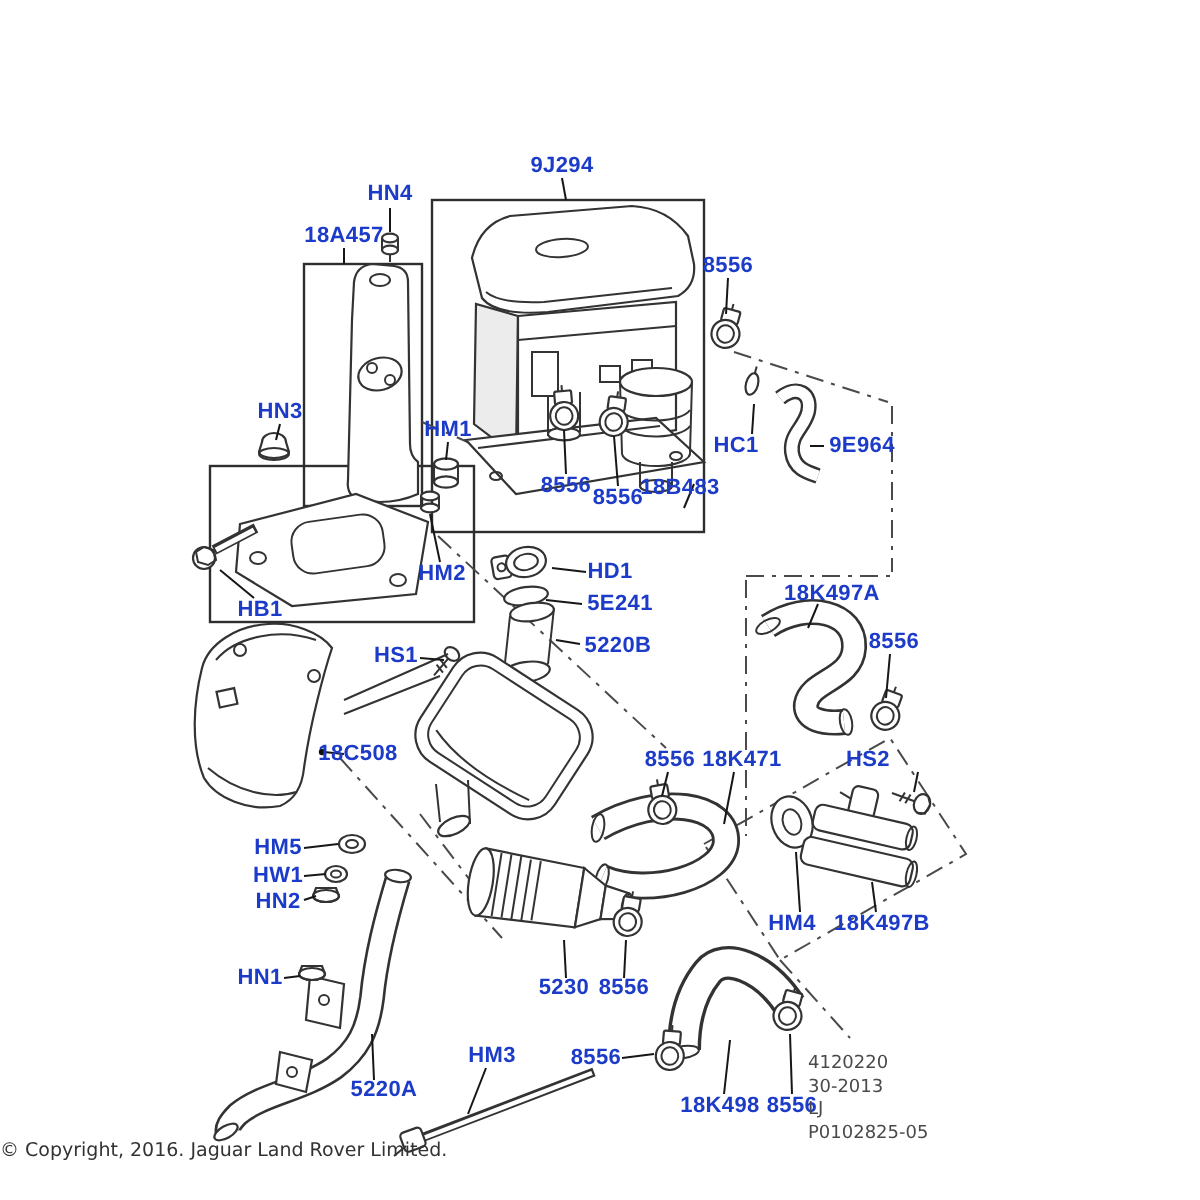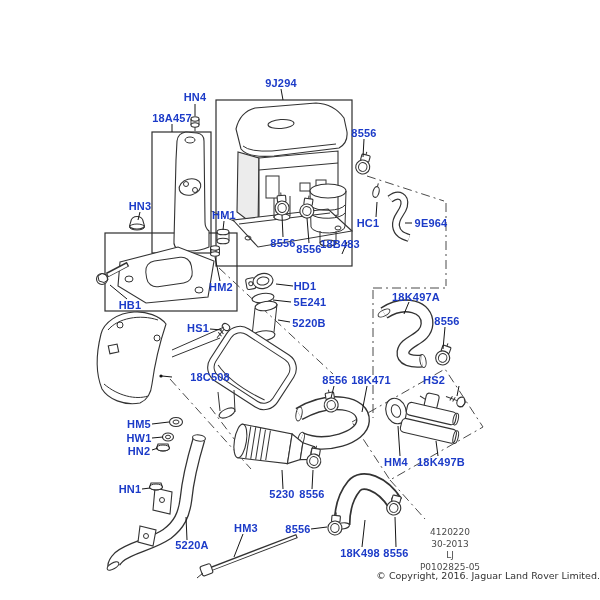--- a/index.html
+++ b/index.html
@@ -1,23 +1,23 @@
 <!DOCTYPE html>
 <html><head>
 <meta charset="utf-8">
 <style>
   html,body{margin:0;padding:0;background:#fff;}
   #stage{position:relative;width:600px;height:600px;background:#fff;overflow:hidden;
          font-family:"Liberation Sans",sans-serif;}
   #artwork{position:absolute;left:0;top:0;}
   .lbl{position:absolute;transform:translate(-50%,-50%);font:bold 11px "Liberation Sans",sans-serif;
        color:#1c3bc8;white-space:nowrap;cursor:pointer;letter-spacing:.2px;text-align:center;}
-  .plate{position:absolute;left:404px;top:527px;width:92px;text-align:center;
+  .plate{position:absolute;left:404px;top:527px;width:92px;
          font:9px "DejaVu Sans",sans-serif;color:#4a4a4a;line-height:11.5px;}
-  .copyright{position:absolute;left:0;top:570px;width:600px;text-align:right;
+  .copyright{position:absolute;left:0;top:570px;width:600px;text-align:left;
          font:9.5px "DejaVu Sans",sans-serif;color:#333;}
   
   .ol{fill:#fff;stroke:#333;stroke-width:1.1;}
   .gy{fill:#ececec;stroke:#333;stroke-width:1.1;}
   .ln{fill:none;stroke:#333;stroke-width:1;}
   .ldr{fill:none;stroke:#161616;stroke-width:1;}
   .bx{fill:none;stroke:#2e2e2e;stroke-width:1.2;}
   .dd{fill:none;stroke:#4a4a4a;stroke-width:1;stroke-dasharray:9 4 2 4;}
 </style>
 </head>
@@ -326,21 +326,21 @@
 <div class="lbl" style="left:309px;top:249px">8556</div>
 <div class="lbl" style="left:340px;top:244px">18B483</div>
 <div class="lbl" style="left:221px;top:287px">HM2</div>
 <div class="lbl" style="left:305px;top:286px">HD1</div>
 <div class="lbl" style="left:310px;top:302px">5E241</div>
 <div class="lbl" style="left:416px;top:297px">18K497A</div>
 <div class="lbl" style="left:130px;top:305px">HB1</div>
 <div class="lbl" style="left:309px;top:323px">5220B</div>
 <div class="lbl" style="left:198px;top:328px">HS1</div>
 <div class="lbl" style="left:447px;top:321px">8556</div>
-<div class="lbl" style="left:210px;top:377px">18C508</div>
+<div class="lbl" style="left:179px;top:377px">18C508</div>
 <div class="lbl" style="left:335px;top:380px">8556</div>
 <div class="lbl" style="left:371px;top:380px">18K471</div>
 <div class="lbl" style="left:434px;top:380px">HS2</div>
 <div class="lbl" style="left:139px;top:424px">HM5</div>
 <div class="lbl" style="left:139px;top:438px">HW1</div>
 <div class="lbl" style="left:139px;top:451px">HN2</div>
 <div class="lbl" style="left:396px;top:462px">HM4</div>
 <div class="lbl" style="left:441px;top:462px">18K497B</div>
 <div class="lbl" style="left:130px;top:489px">HN1</div>
 <div class="lbl" style="left:282px;top:494px">5230</div>

